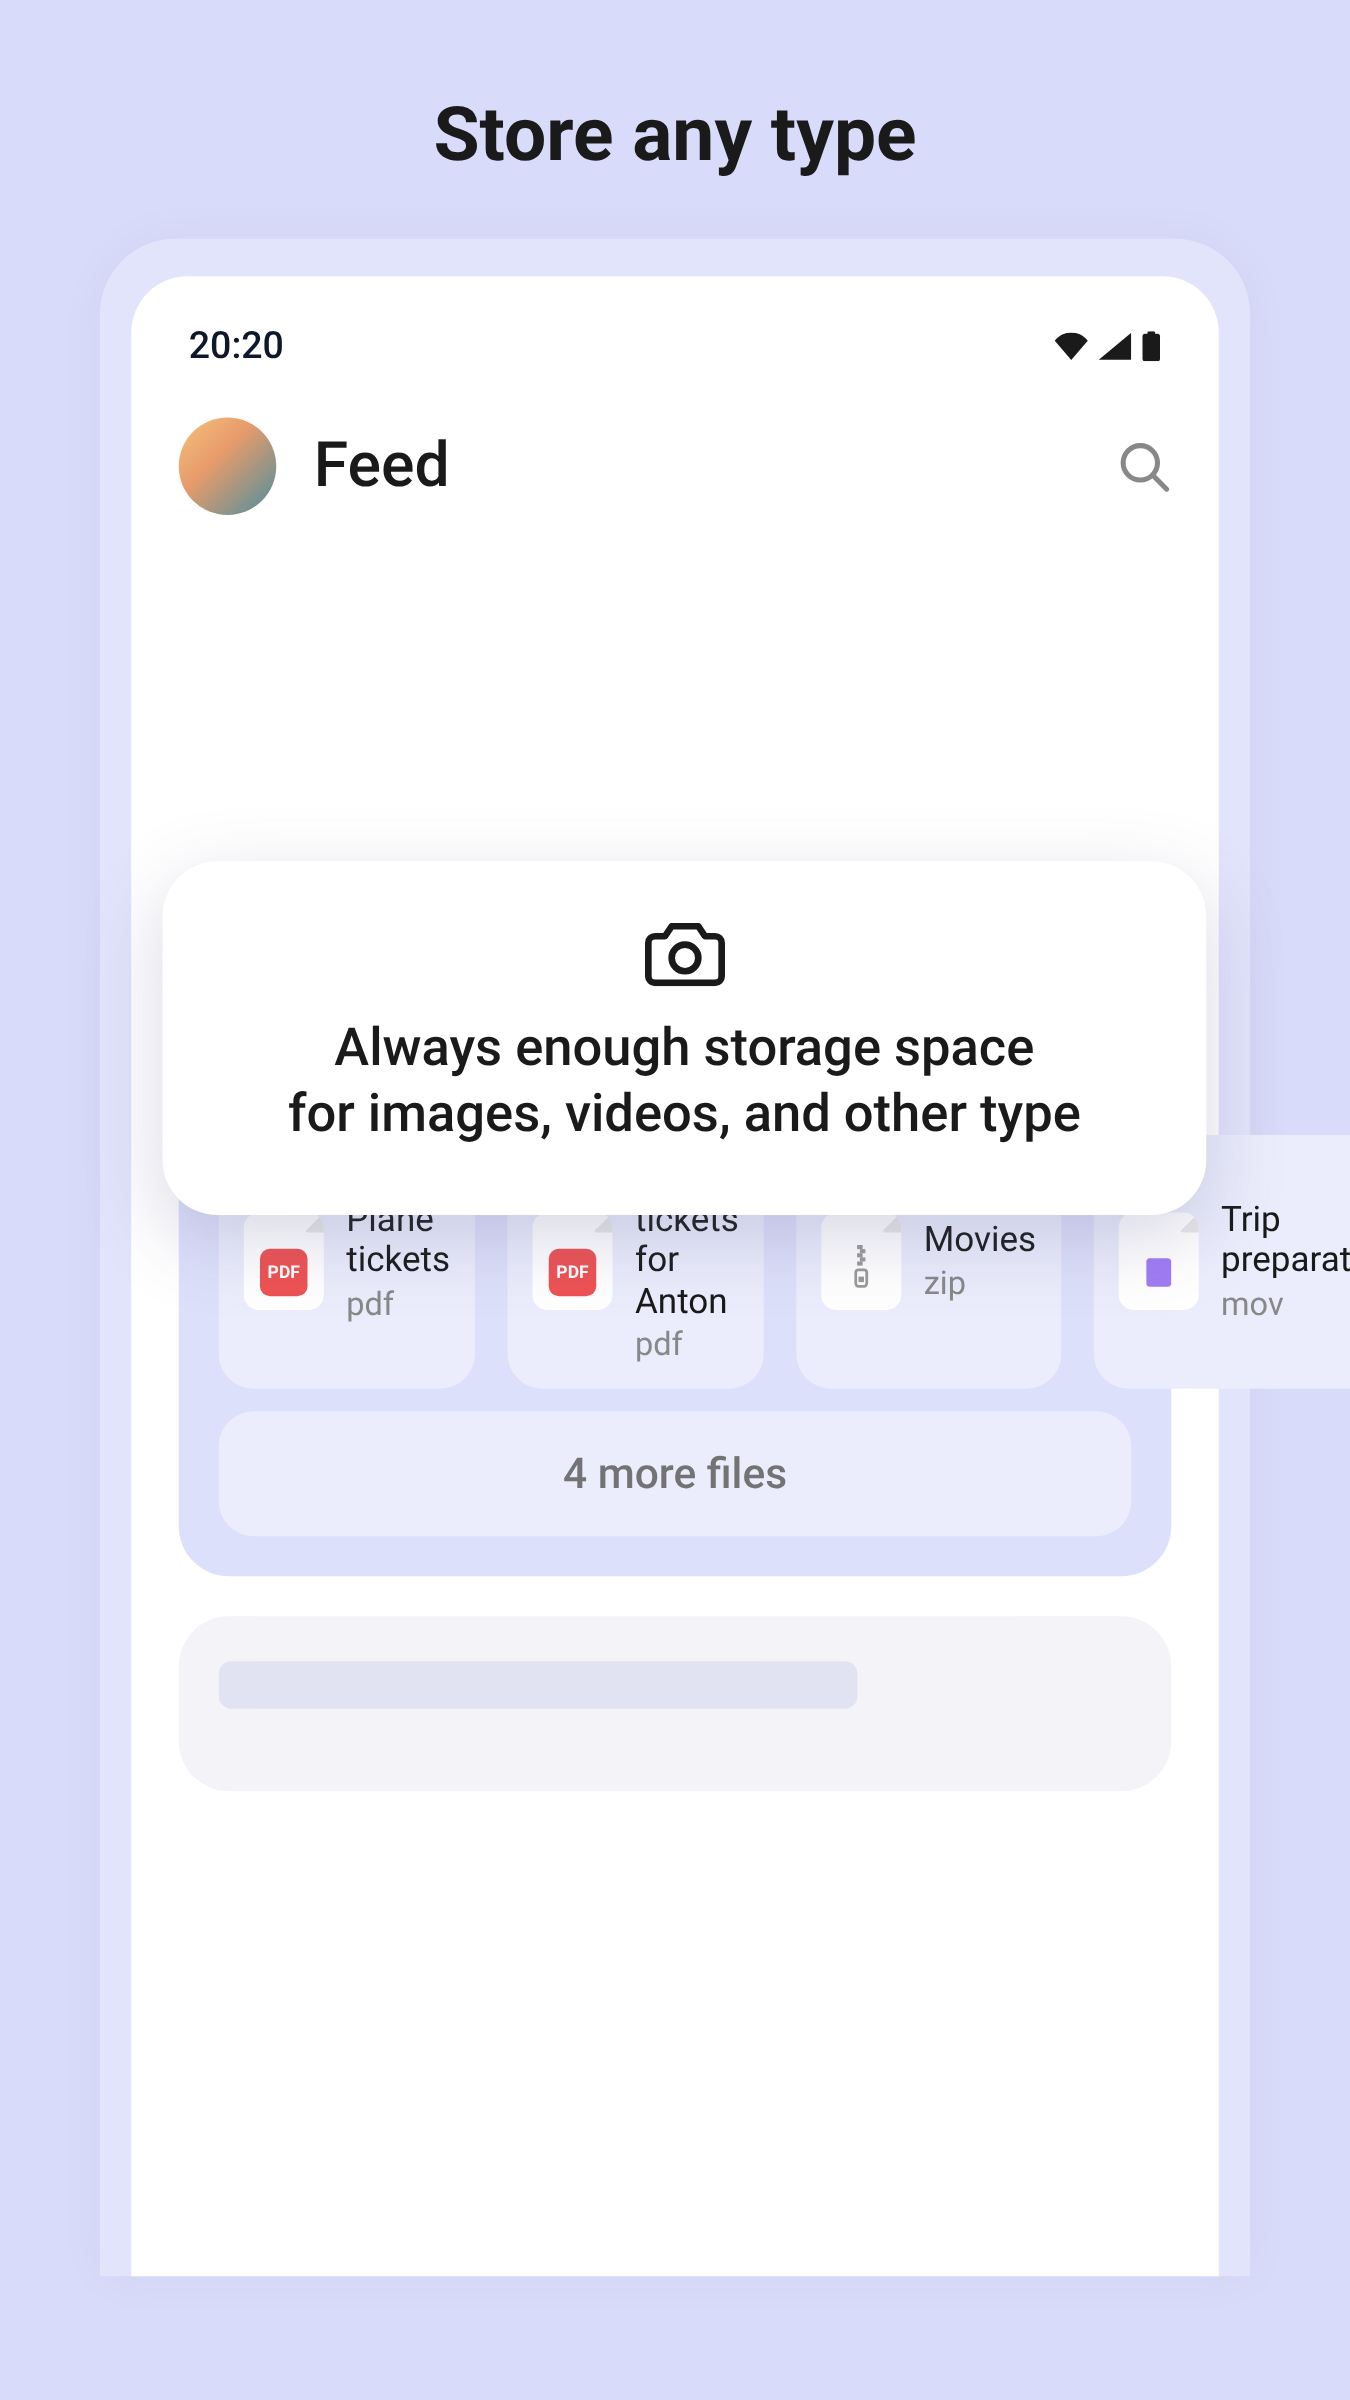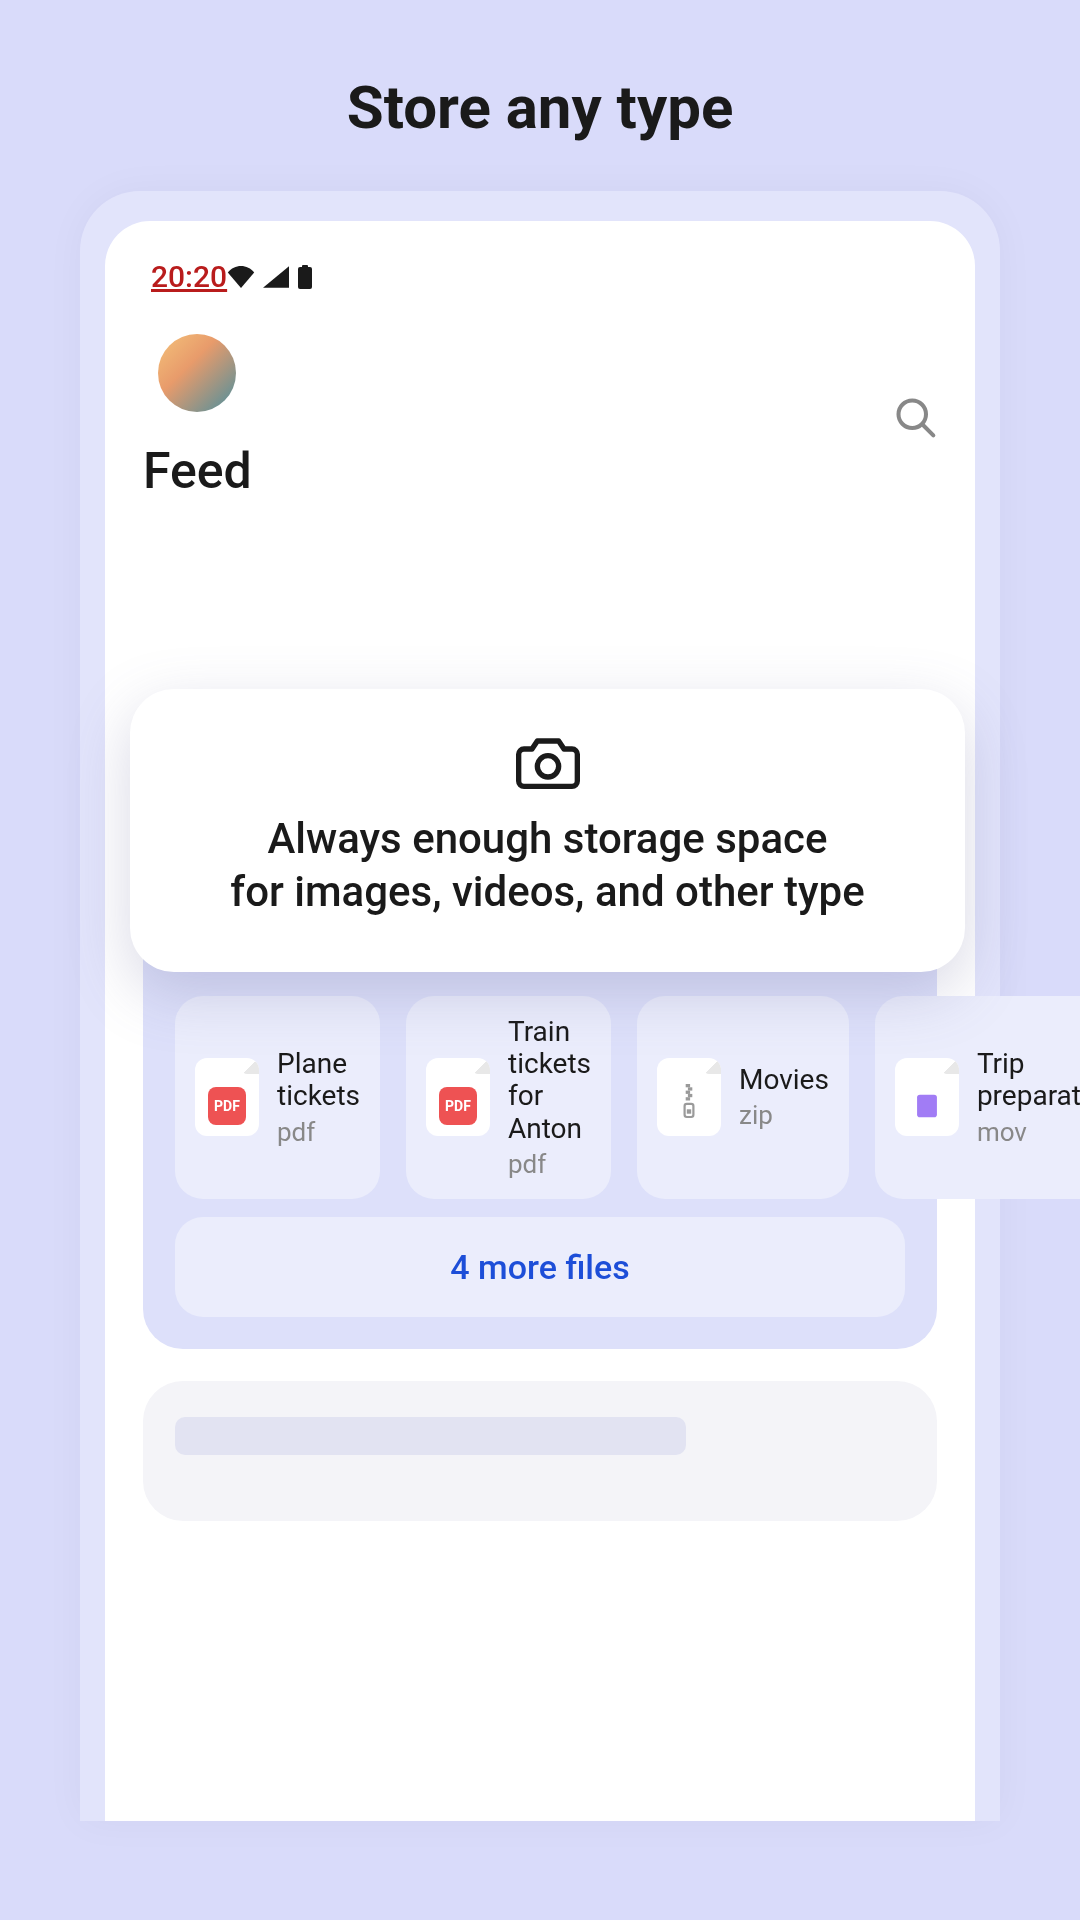--- a/index.html
+++ b/index.html
@@ -38,47 +38,45 @@
     }
     .phone-screen {
       background: #ffffff;
       border-radius: 45px 45px 0 0;
       padding: 38px 38px 0 38px;
       min-height: 1600px;
       position: relative;
     }
     .status-bar {
       display: flex;
-      justify-content: flex-start;
+      justify-content: space-between;
       align-items: center;
       font-size: 30px;
       font-weight: 500;
-      color: #b91c1c;
+      color: #0f172a;
       padding: 0 8px;
-      text-decoration: underline;
     }
     .status-icons {
       display: flex;
       gap: 8px;
       align-items: center;
     }
     .status-icons svg {
       fill: #1a1a1a;
     }
     .app-header {
       display: flex;
       align-items: center;
       justify-content: space-between;
       margin-top: 40px;
     }
     .header-left {
       display: flex;
       align-items: center;
       gap: 30px;
-      flex-direction: column;
     }
     .avatar {
       width: 78px;
       height: 78px;
       border-radius: 50%;
       background: linear-gradient(135deg, #f4c27a 0%, #e89b6b 40%, #4a8f9f 100%);
       flex-shrink: 0;
     }
     .header-title {
       font-size: 50px;
@@ -214,21 +212,21 @@
       color: #888;
       margin-top: 4px;
     }
     .more-files-btn {
       background: #EBEDFC;
       border-radius: 28px;
       padding: 30px;
       text-align: center;
       font-size: 34px;
       font-weight: 500;
-      color: #1d4ed8;
+      color: #737373;
       margin-top: 18px;
     }
     .next-card {
       background: #F4F4F8;
       border-radius: 40px;
       margin-top: 32px;
       padding: 36px 32px;
       min-height: 140px;
     }
     .skeleton {

